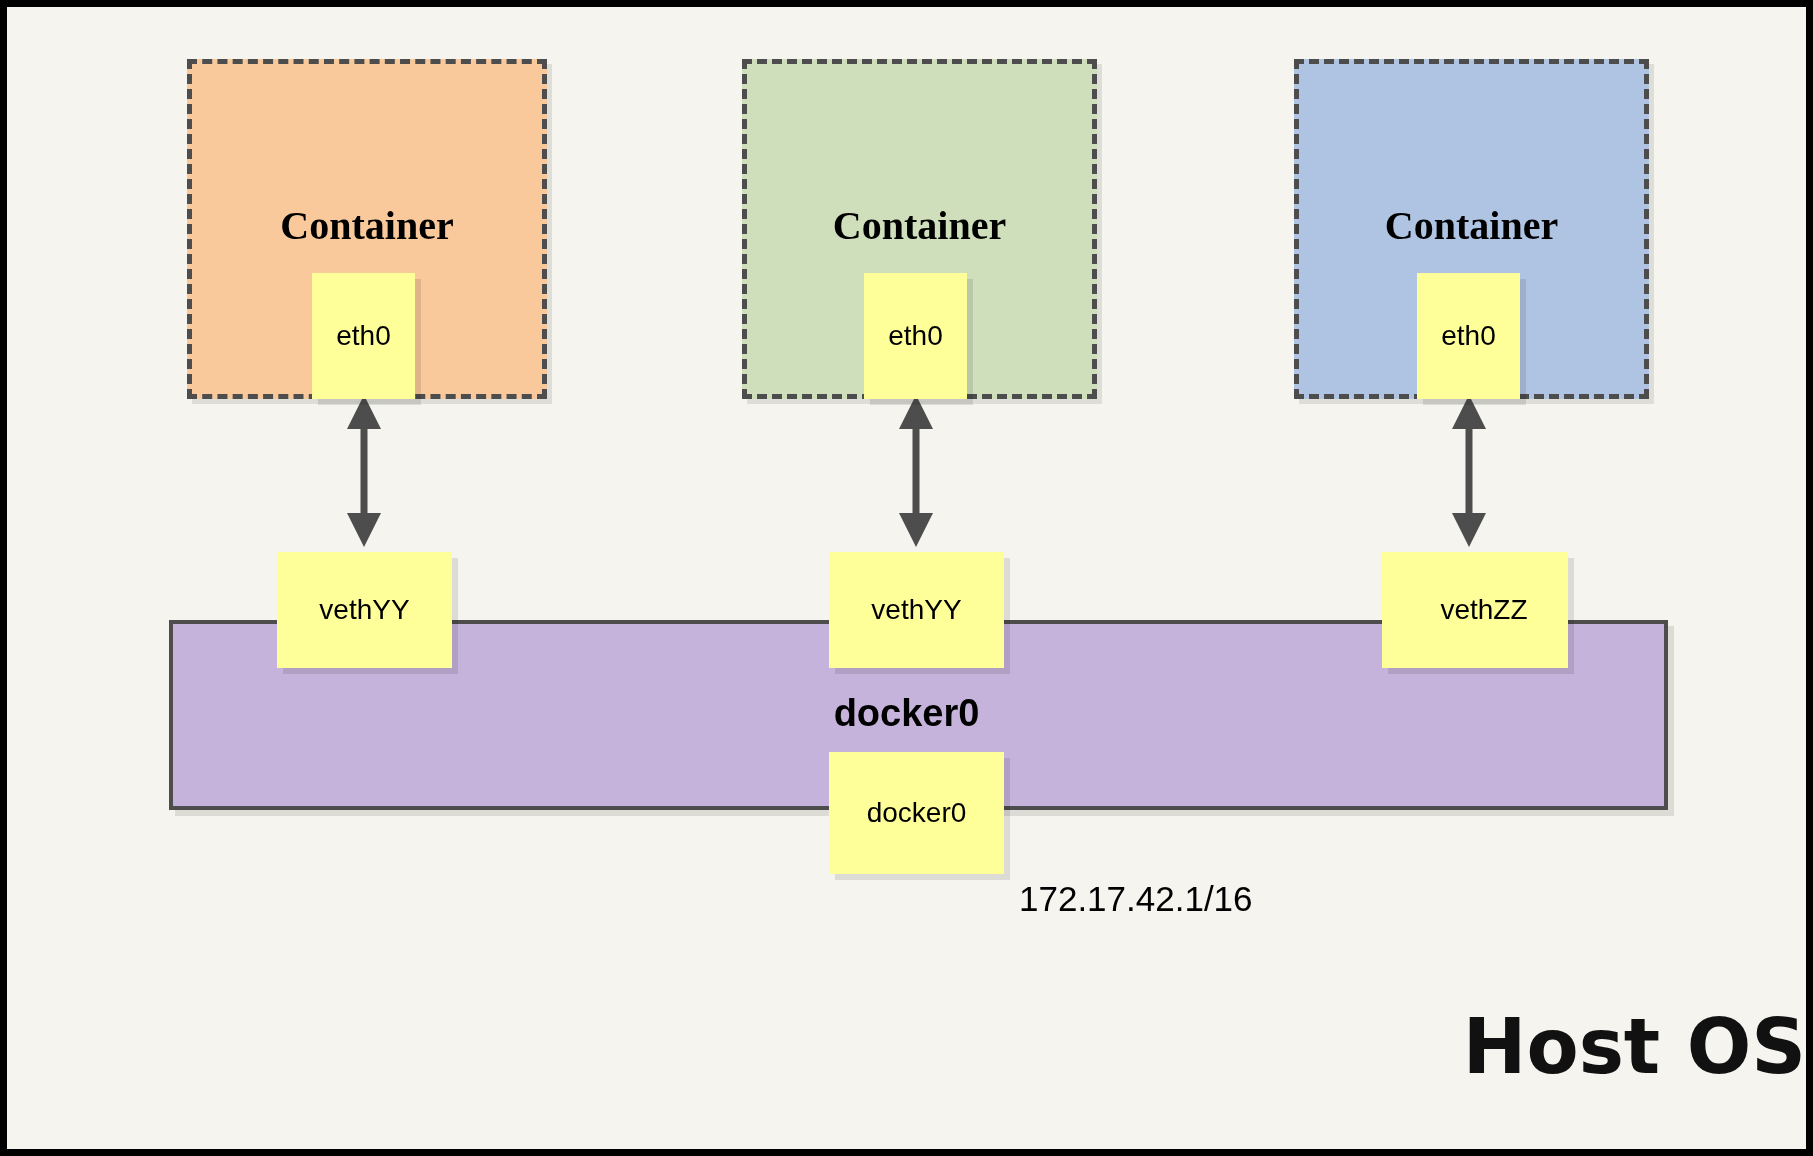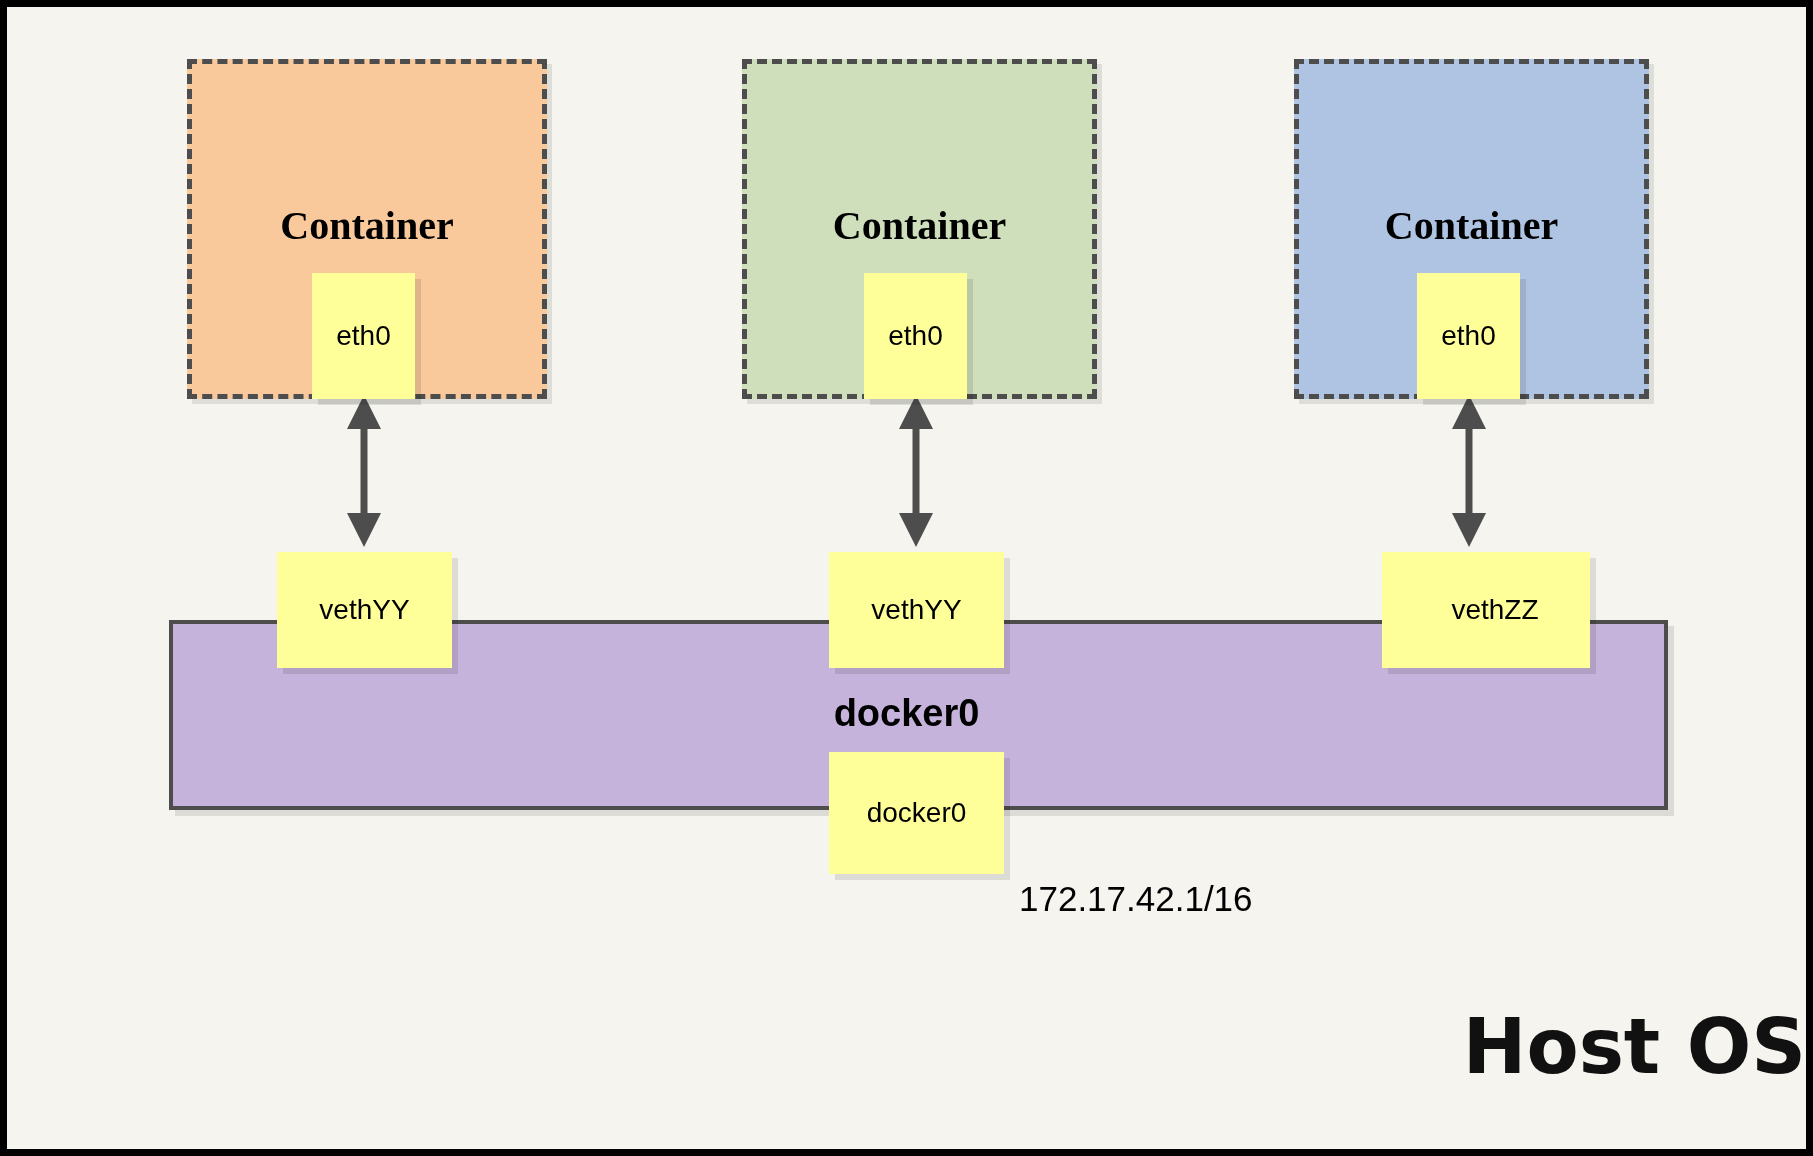--- a/index.html
+++ b/index.html
@@ -160,21 +160,21 @@
   <div id="bridge-title" style="top:685px;">docker0</div>
 
   <div class="iface-box" style="left:270px; top:545px; width:175px; height:116px;">
     <span>vethYY</span>
   </div>
 
   <div class="iface-box" style="left:822px; top:545px; width:175px; height:116px;">
     <span>vethYY</span>
   </div>
 
-  <div class="iface-box" style="left:1375px; top:545px; width:208px; height:116px;padding-left:18px;">
+  <div class="iface-box" style="left:1375px; top:545px; width:186px; height:116px;padding-left:18px;">
     <span>vethZZ</span>
   </div>
 
   <div class="iface-box" style="left:822px; top:745px; width:175px; height:122px;">
     <span>docker0</span>
   </div>
 
   <div id="bridge-ip" style="left:1012px; top:840px;margin-top:32px;">172.17.42.1/16</div>
 
   <div id="host-os-label" style="top:955px;">Host OS</div>

